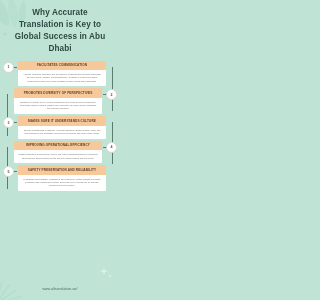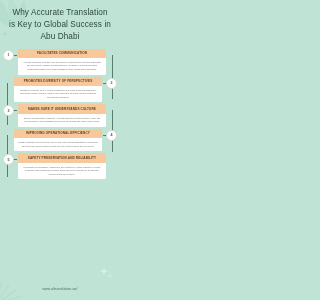--- a/index.html
+++ b/index.html
@@ -10,21 +10,21 @@
     overflow:hidden; position:relative;
   }
   .deco { position:absolute; pointer-events:none; }
   .leaf-tl { top:-6px; left:-10px; width:46px; height:52px; opacity:.30; }
   .burst-bl { left:-8px; bottom:-6px; width:46px; height:40px; opacity:.35; }
   .sparkle-r { right:7px; bottom:20px; width:14px; height:14px; opacity:.55; }
 
   .title {
     position:relative; z-index:3;
     padding:7px 9px 0; text-align:center;
-    font-size:8.2px; font-weight:normal; line-height:1.45;
+    font-size:8.2px; font-weight:bold; line-height:1.45;
     color:#2f4a44; letter-spacing:.1px;
   }
 
   .flow { position:relative; z-index:3; margin-top:6px; }
 
   .sec { position:relative; margin-bottom:2px; }
   .card-wrap { position:relative; padding:0 14px 0 18px; }
   .sec.right .card-wrap { padding:0 18px 0 14px; }
 
   .hdr {

